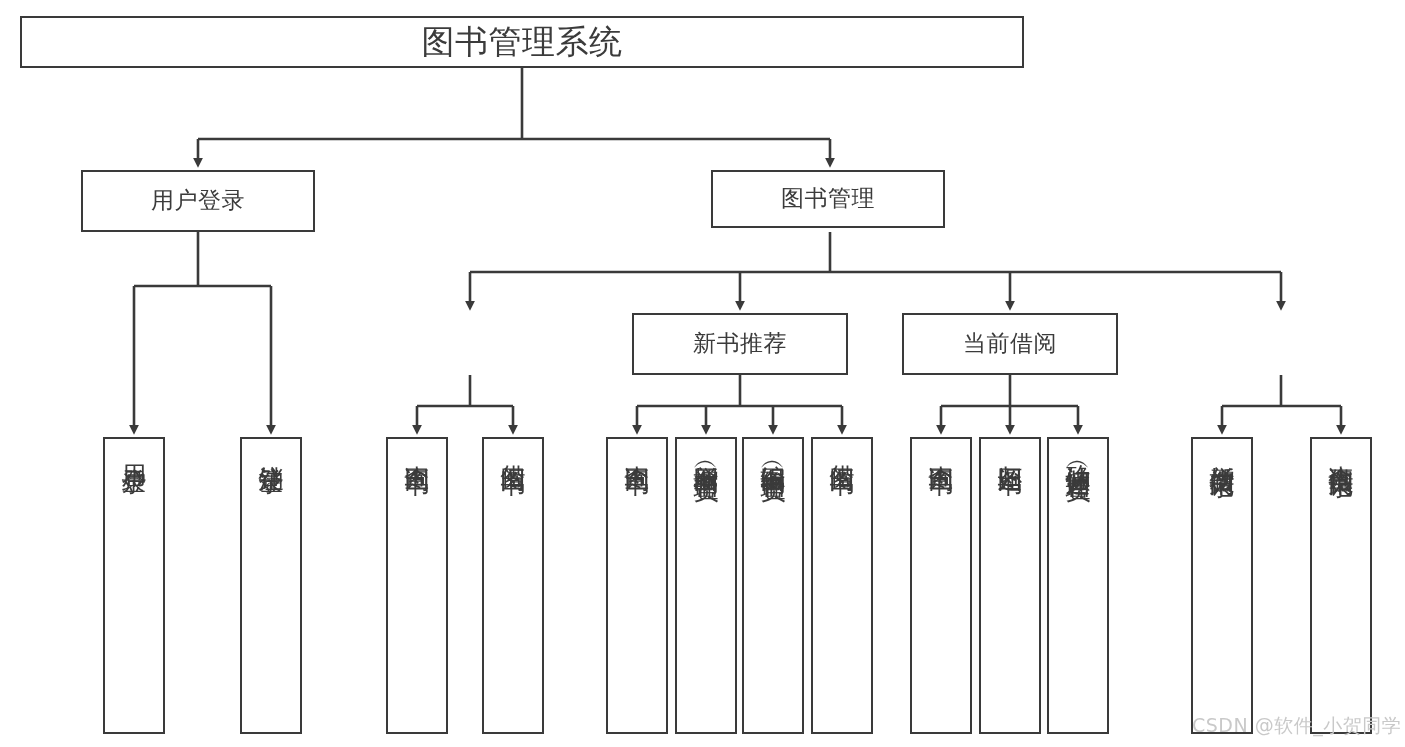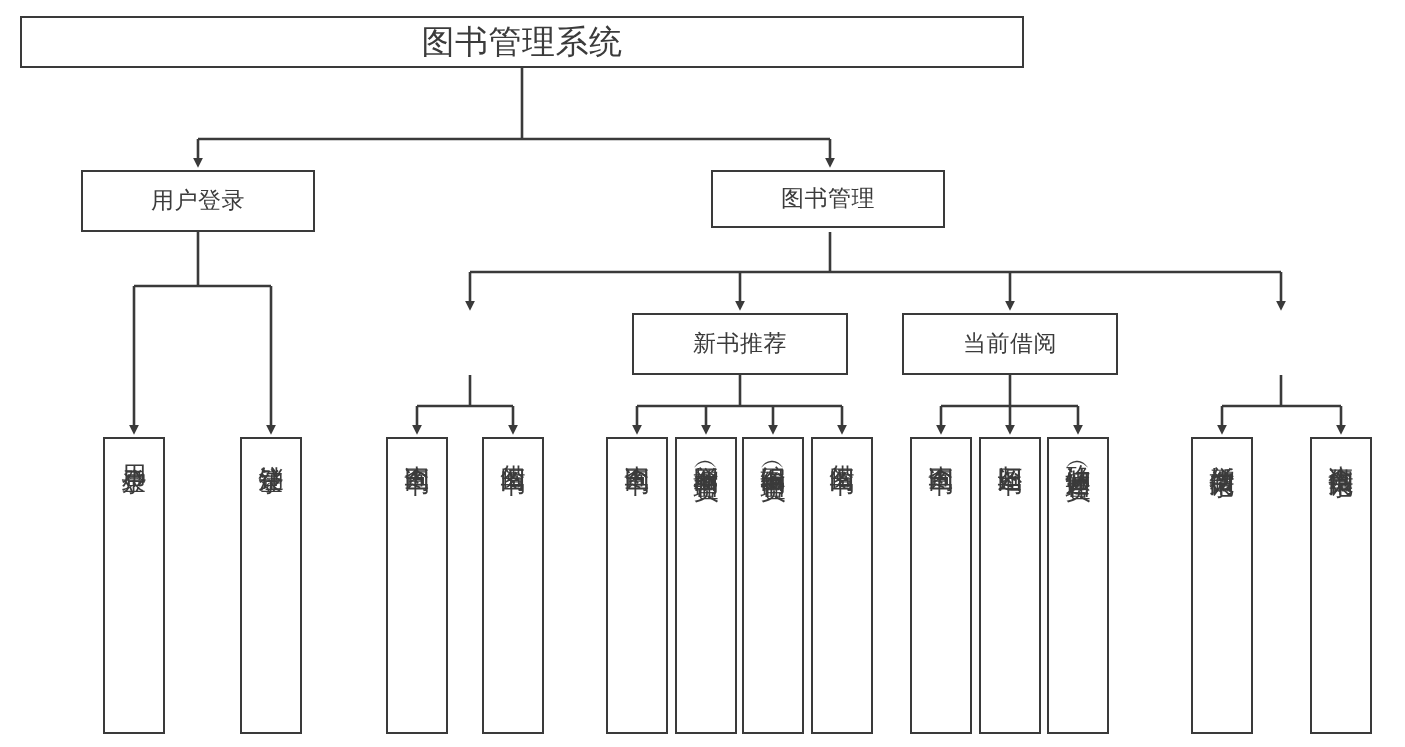--- a/index.html
+++ b/index.html
@@ -184,14 +184,15 @@
     <span class="node-label">确认归还（管理员）</span>
   </div>
 
   <div class="node vert" style="left:1191px; top:437px; width:62px; height:297px;">
     <span class="node-label">新增借阅记录</span>
   </div>
   <div class="node vert" style="left:1310px; top:437px; width:62px; height:297px;">
     <span class="node-label">查询借阅记录</span>
   </div>
 
+  <div class="watermark" style="left:1192px; top:713px;">CSDN @软件_小贺同学</div>
 
 </div>
 
 </body></html>

